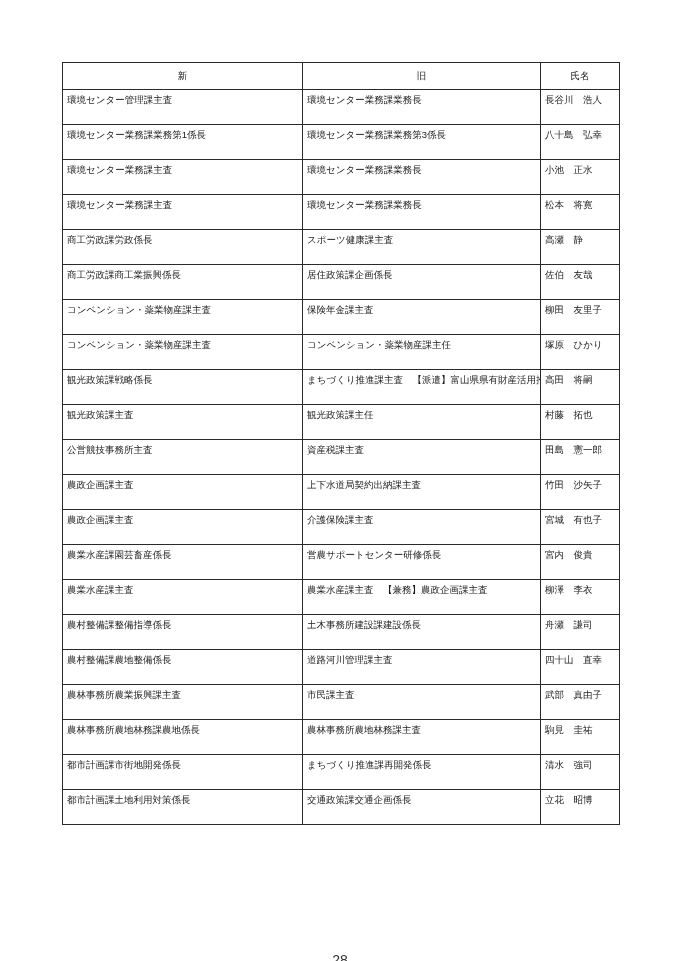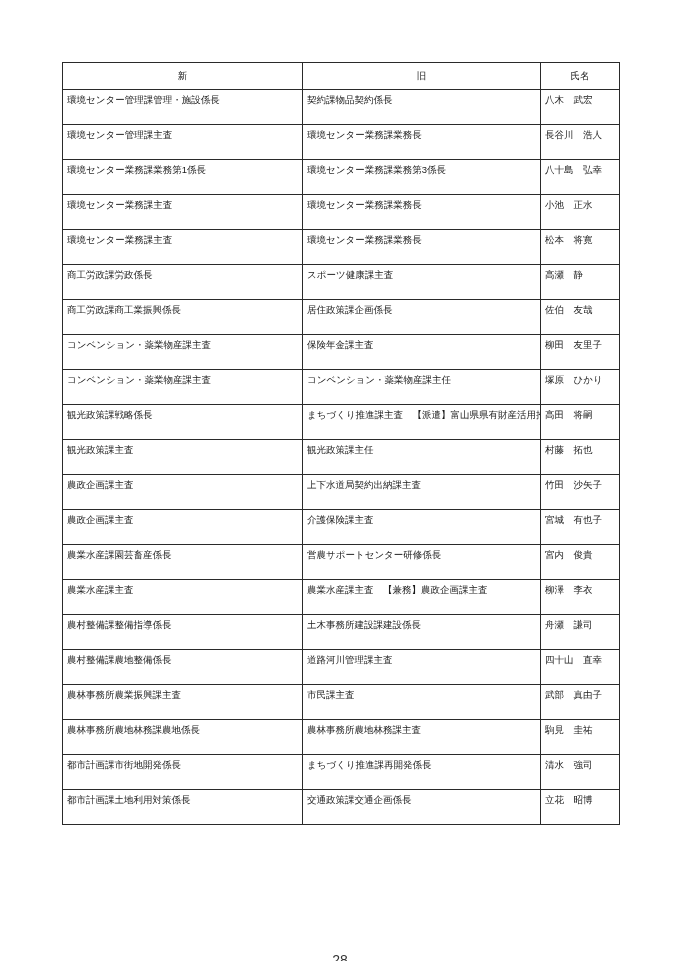--- a/index.html
+++ b/index.html
@@ -70,25 +70,20 @@
     </colgroup>
     <thead>
       <tr>
         <th>新</th>
         <th>旧</th>
         <th>氏名</th>
       </tr>
     </thead>
     <tbody>
         <tr>
-          <td>環境センター管理課管理・施設係長</td>
-          <td>契約課物品契約係長</td>
-          <td>八木　武宏</td>
-        </tr>
-        <tr>
           <td>環境センター管理課主査</td>
           <td>環境センター業務課業務長</td>
           <td>長谷川　浩人</td>
         </tr>
         <tr>
           <td>環境センター業務課業務第1係長</td>
           <td>環境センター業務課業務第3係長</td>
           <td>八十島　弘幸</td>
         </tr>
         <tr>
@@ -123,20 +118,25 @@
         </tr>
         <tr>
           <td>観光政策課戦略係長</td>
           <td>まちづくり推進課主査　【派遣】富山県県有財産活用推進課</td>
           <td>高田　将嗣</td>
         </tr>
         <tr>
           <td>観光政策課主査</td>
           <td>観光政策課主任</td>
           <td>村藤　拓也</td>
+        </tr>
+        <tr>
+          <td>公営競技事務所主査</td>
+          <td>資産税課主査</td>
+          <td>田島　憲一郎</td>
         </tr>
         <tr>
           <td>農政企画課主査</td>
           <td>上下水道局契約出納課主査</td>
           <td>竹田　沙矢子</td>
         </tr>
         <tr>
           <td>農政企画課主査</td>
           <td>介護保険課主査</td>
           <td>宮城　有也子</td>

